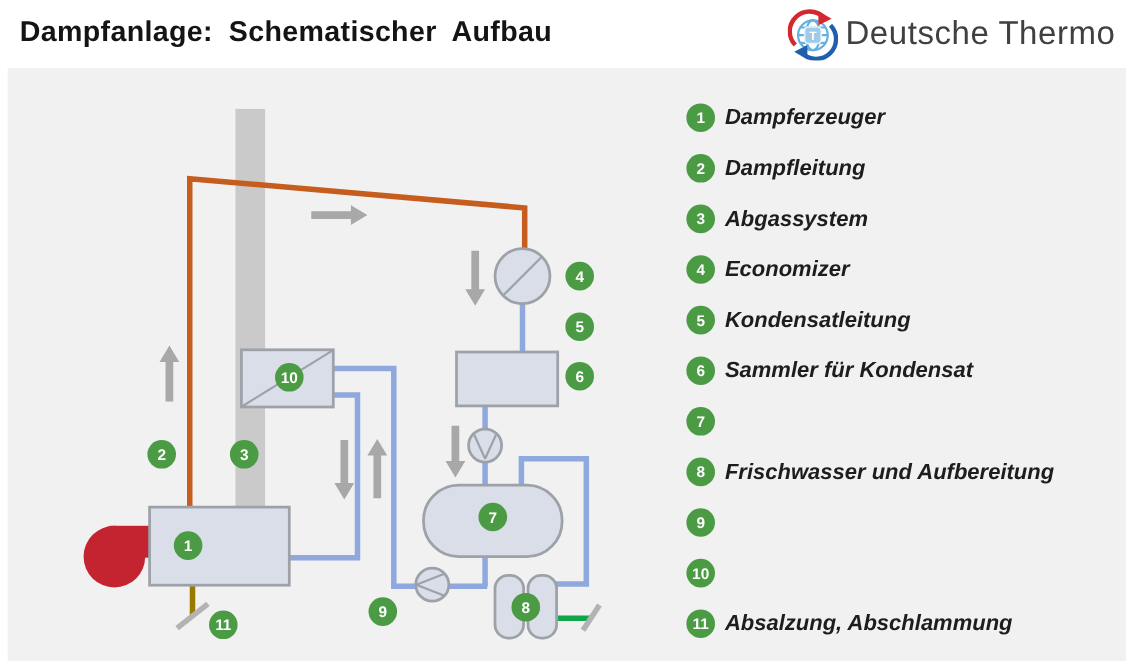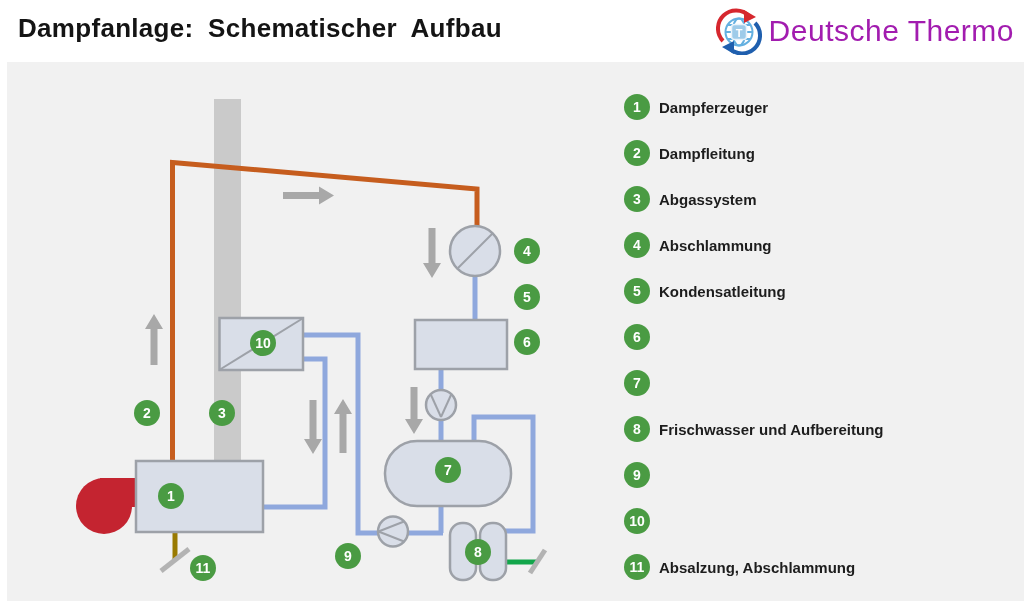--- a/index.html
+++ b/index.html
@@ -4,38 +4,38 @@
 <style>
   html,body{margin:0;padding:0;background:#ffffff;width:1024px;height:601px;overflow:hidden;
             font-family:"Liberation Sans",sans-serif;}
   .page{position:relative;width:848px;height:601px;}
 
   
   .header{position:absolute;left:0;top:0;width:1024px;height:62px;background:#ffffff;}
   .page-title{position:absolute;left:18px;top:13px;font-size:26px;font-weight:bold;color:#141414;
               letter-spacing:.3px;word-spacing:7px;white-space:nowrap;}
   .brand{position:absolute;right:10px;top:7px;display:flex;align-items:center;gap:7px;}
-  .brand-name{font-size:30px;color:#a21caf;letter-spacing:.5px;white-space:nowrap;}
+  .brand-name{font-size:30px;color:#404040;letter-spacing:.5px;white-space:nowrap;}
 
   
   .panel{position:absolute;left:7px;top:62px;width:1017px;height:539px;background:#f1f1f1;}
   .panel svg.schematic{position:absolute;left:0;top:0;}
 
   
   .badge{position:absolute;width:26px;height:26px;border-radius:50%;background:#4a9b43;
          color:#ffffff;font-weight:bold;font-size:14px;display:flex;align-items:center;
          justify-content:center;line-height:1;}
 
   
   .legend{position:absolute;left:617px;top:32px;display:flex;flex-direction:column;gap:20px;}
   .legend-row{display:flex;align-items:center;height:26px;}
   .legend-badge{width:26px;height:26px;border-radius:50%;background:#4a9b43;color:#fff;
                 font-weight:bold;font-size:14px;display:flex;align-items:center;justify-content:center;
                 flex:0 0 26px;line-height:1;}
-  .legend-label{margin-left:9px;font-size:15px;font-weight:bold;color:#1d1d1d;white-space:nowrap;}
+  .legend-label{margin-left:9px;font-size:20px;font-weight:bold;color:#1d1d1d;white-space:nowrap;font-style:italic;}
 </style>
 </head>
 <body>
 
 <div class="page">
 
   <div class="header">
     <div class="page-title">Dampfanlage: Schematischer Aufbau</div>
 
     <div class="brand">
@@ -154,28 +154,29 @@
       <div class="legend-row">
         <span class="legend-badge">2</span>
         <span class="legend-label">Dampfleitung</span>
       </div>
       <div class="legend-row">
         <span class="legend-badge">3</span>
         <span class="legend-label">Abgassystem</span>
       </div>
       <div class="legend-row">
         <span class="legend-badge">4</span>
-        <span class="legend-label">Abschlammung</span>
+        <span class="legend-label">Economizer</span>
       </div>
       <div class="legend-row">
         <span class="legend-badge">5</span>
         <span class="legend-label">Kondensatleitung</span>
       </div>
       <div class="legend-row">
         <span class="legend-badge">6</span>
+        <span class="legend-label">Sammler für Kondensat</span>
       </div>
       <div class="legend-row">
         <span class="legend-badge">7</span>
       </div>
       <div class="legend-row">
         <span class="legend-badge">8</span>
         <span class="legend-label">Frischwasser und Aufbereitung</span>
       </div>
       <div class="legend-row">
         <span class="legend-badge">9</span>

